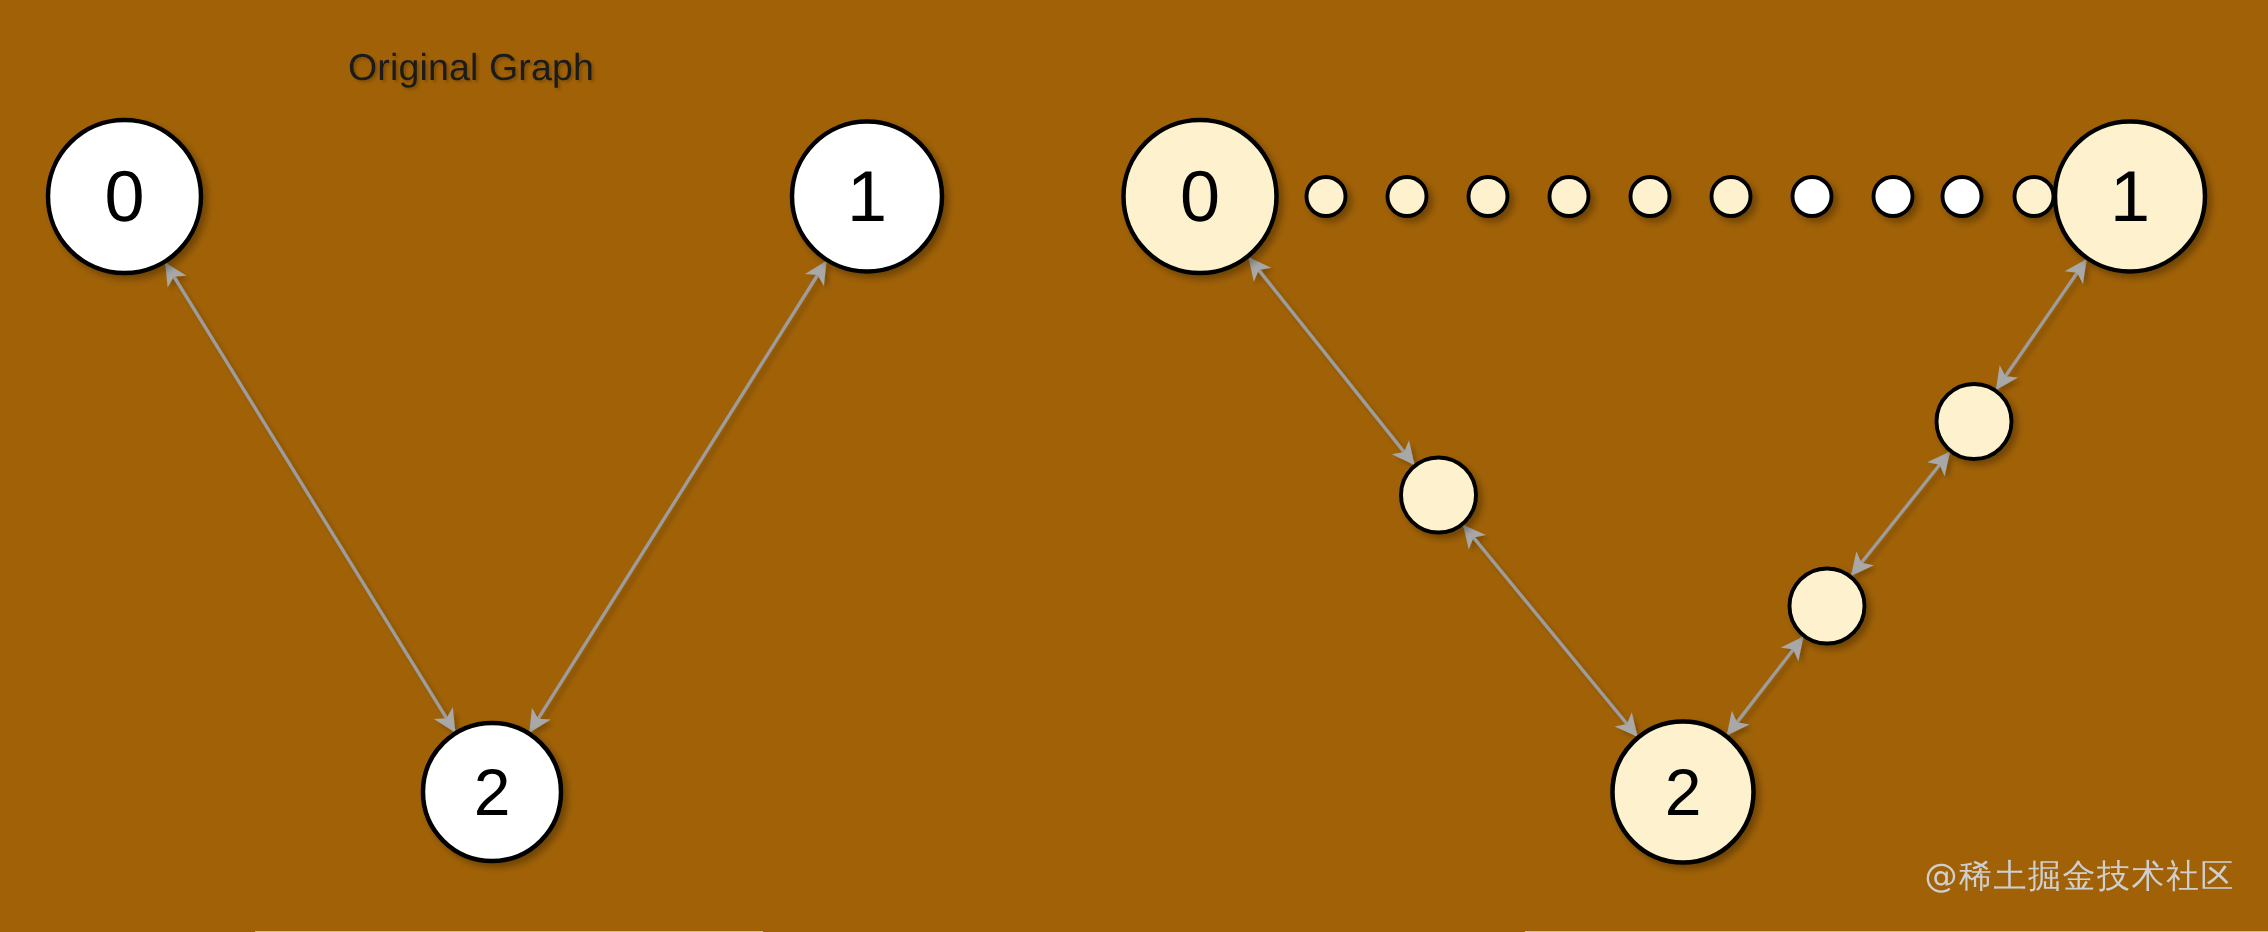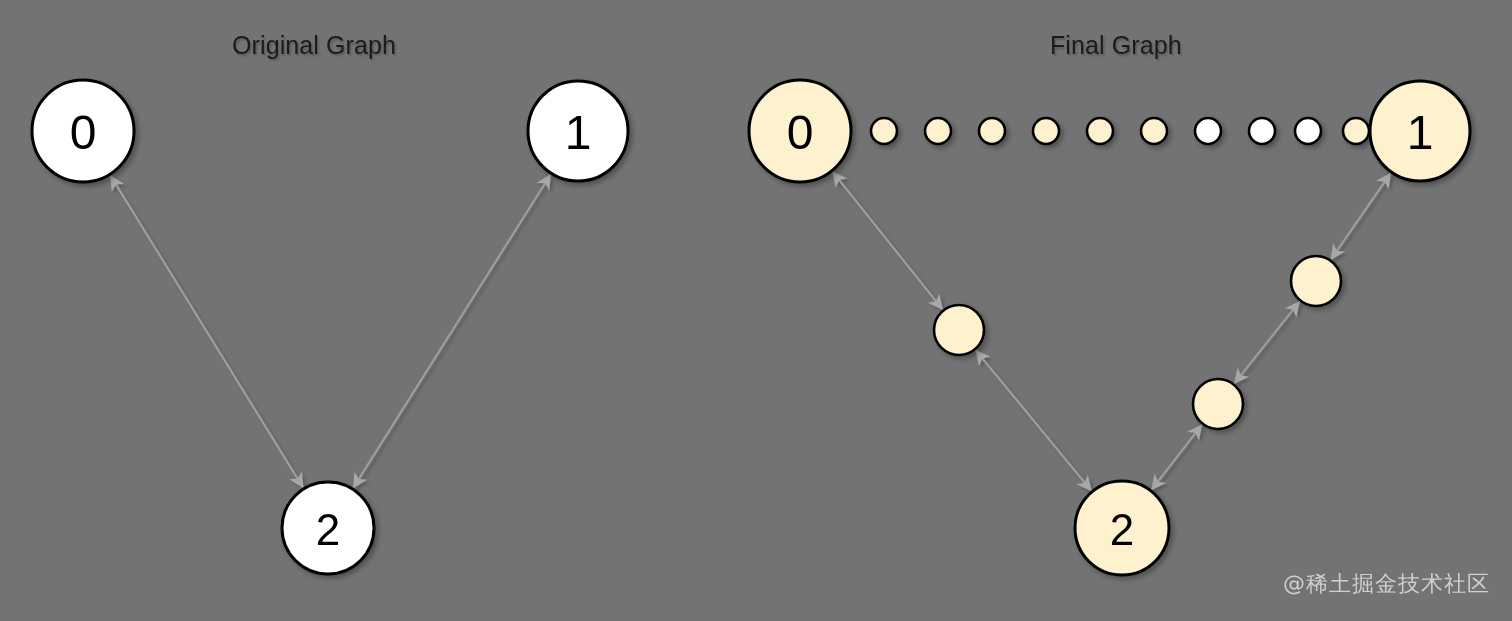--- a/index.html
+++ b/index.html
@@ -10,21 +10,21 @@
   body {
     width: 1512px;
     height: 621px;
     overflow: hidden;
     font-family: "Liberation Sans", sans-serif;
   }
   #stage {
     position: relative;
     width: 1512px;
     height: 621px;
-    background: #737373;
+    background: #a16207;
   }
   .panel-title {
     position: absolute;
     font-family: "Liberation Sans", sans-serif;
     font-size: 25px;
     font-weight: 400;
     color: #1b1b1b;
     white-space: nowrap;
     text-shadow: 1.5px 1.5px 2px rgba(0,0,0,0.22);
     letter-spacing: 0.1px;
@@ -58,21 +58,20 @@
     pointer-events: none;
   }
 </style>
 </head>
 <body>
 
 <div id="stage">
 
   <div class="panel-title" id="title-original">Original Graph</div>
 
-  <div class="panel-title" id="title-final">Final Graph</div>
 
   <svg class="graph-svg" id="svg-root" viewBox="0 0 1512 621">
     <defs>
       <filter id="nodeShadow" x="-60%" y="-60%" width="240%" height="240%">
         <feDropShadow dx="3" dy="3" stdDeviation="2.6" flood-color="#000000" flood-opacity="0.30"></feDropShadow>
       </filter>
       <filter id="edgeShadow" x="-60%" y="-60%" width="240%" height="240%">
         <feDropShadow dx="2.5" dy="2.5" stdDeviation="1.8" flood-color="#000000" flood-opacity="0.22"></feDropShadow>
       </filter>
       <marker id="arrowHead" viewBox="0 0 12 12" refX="10.5" refY="6" markerWidth="7.5" markerHeight="7.5" orient="auto-start-reverse" markerUnits="strokeWidth">

